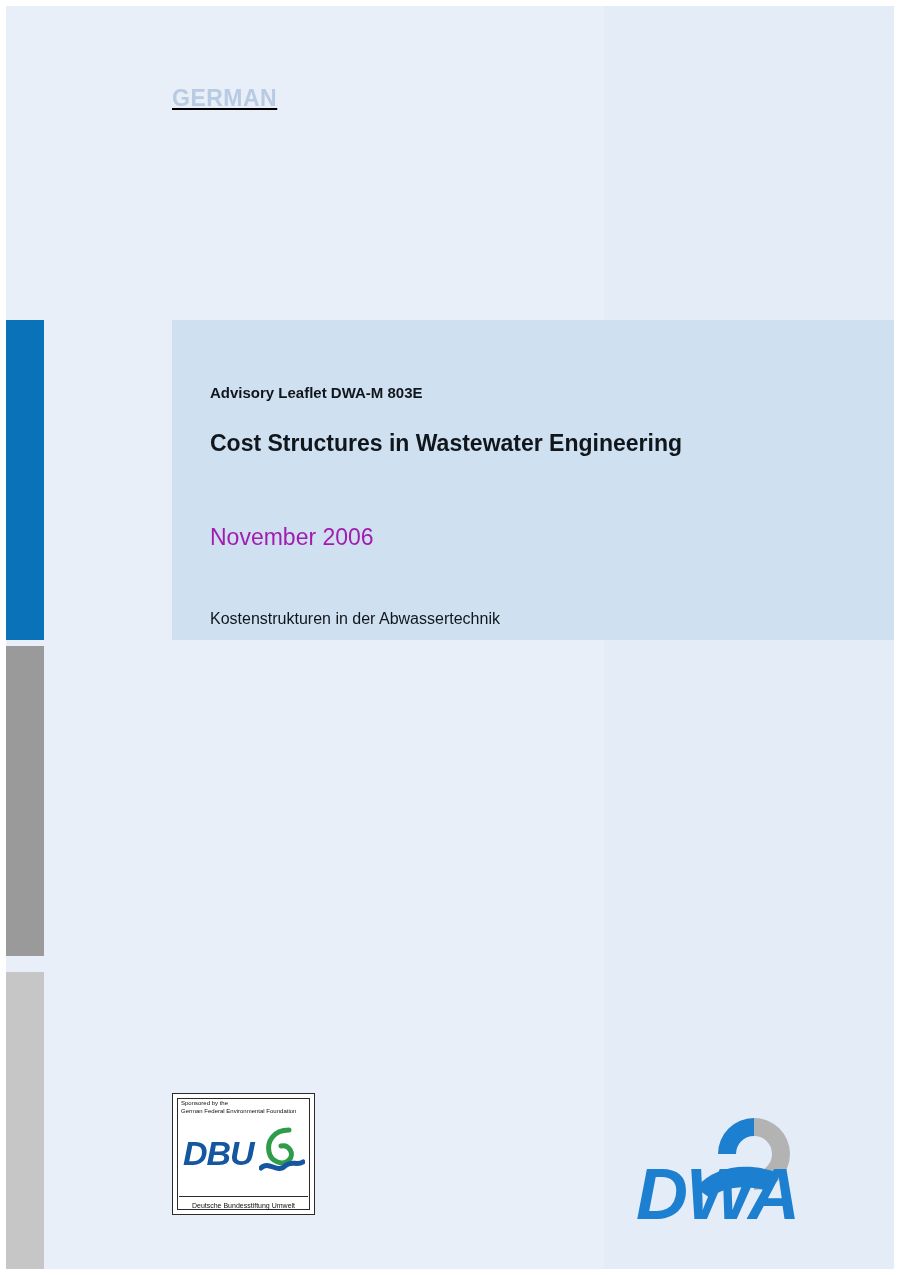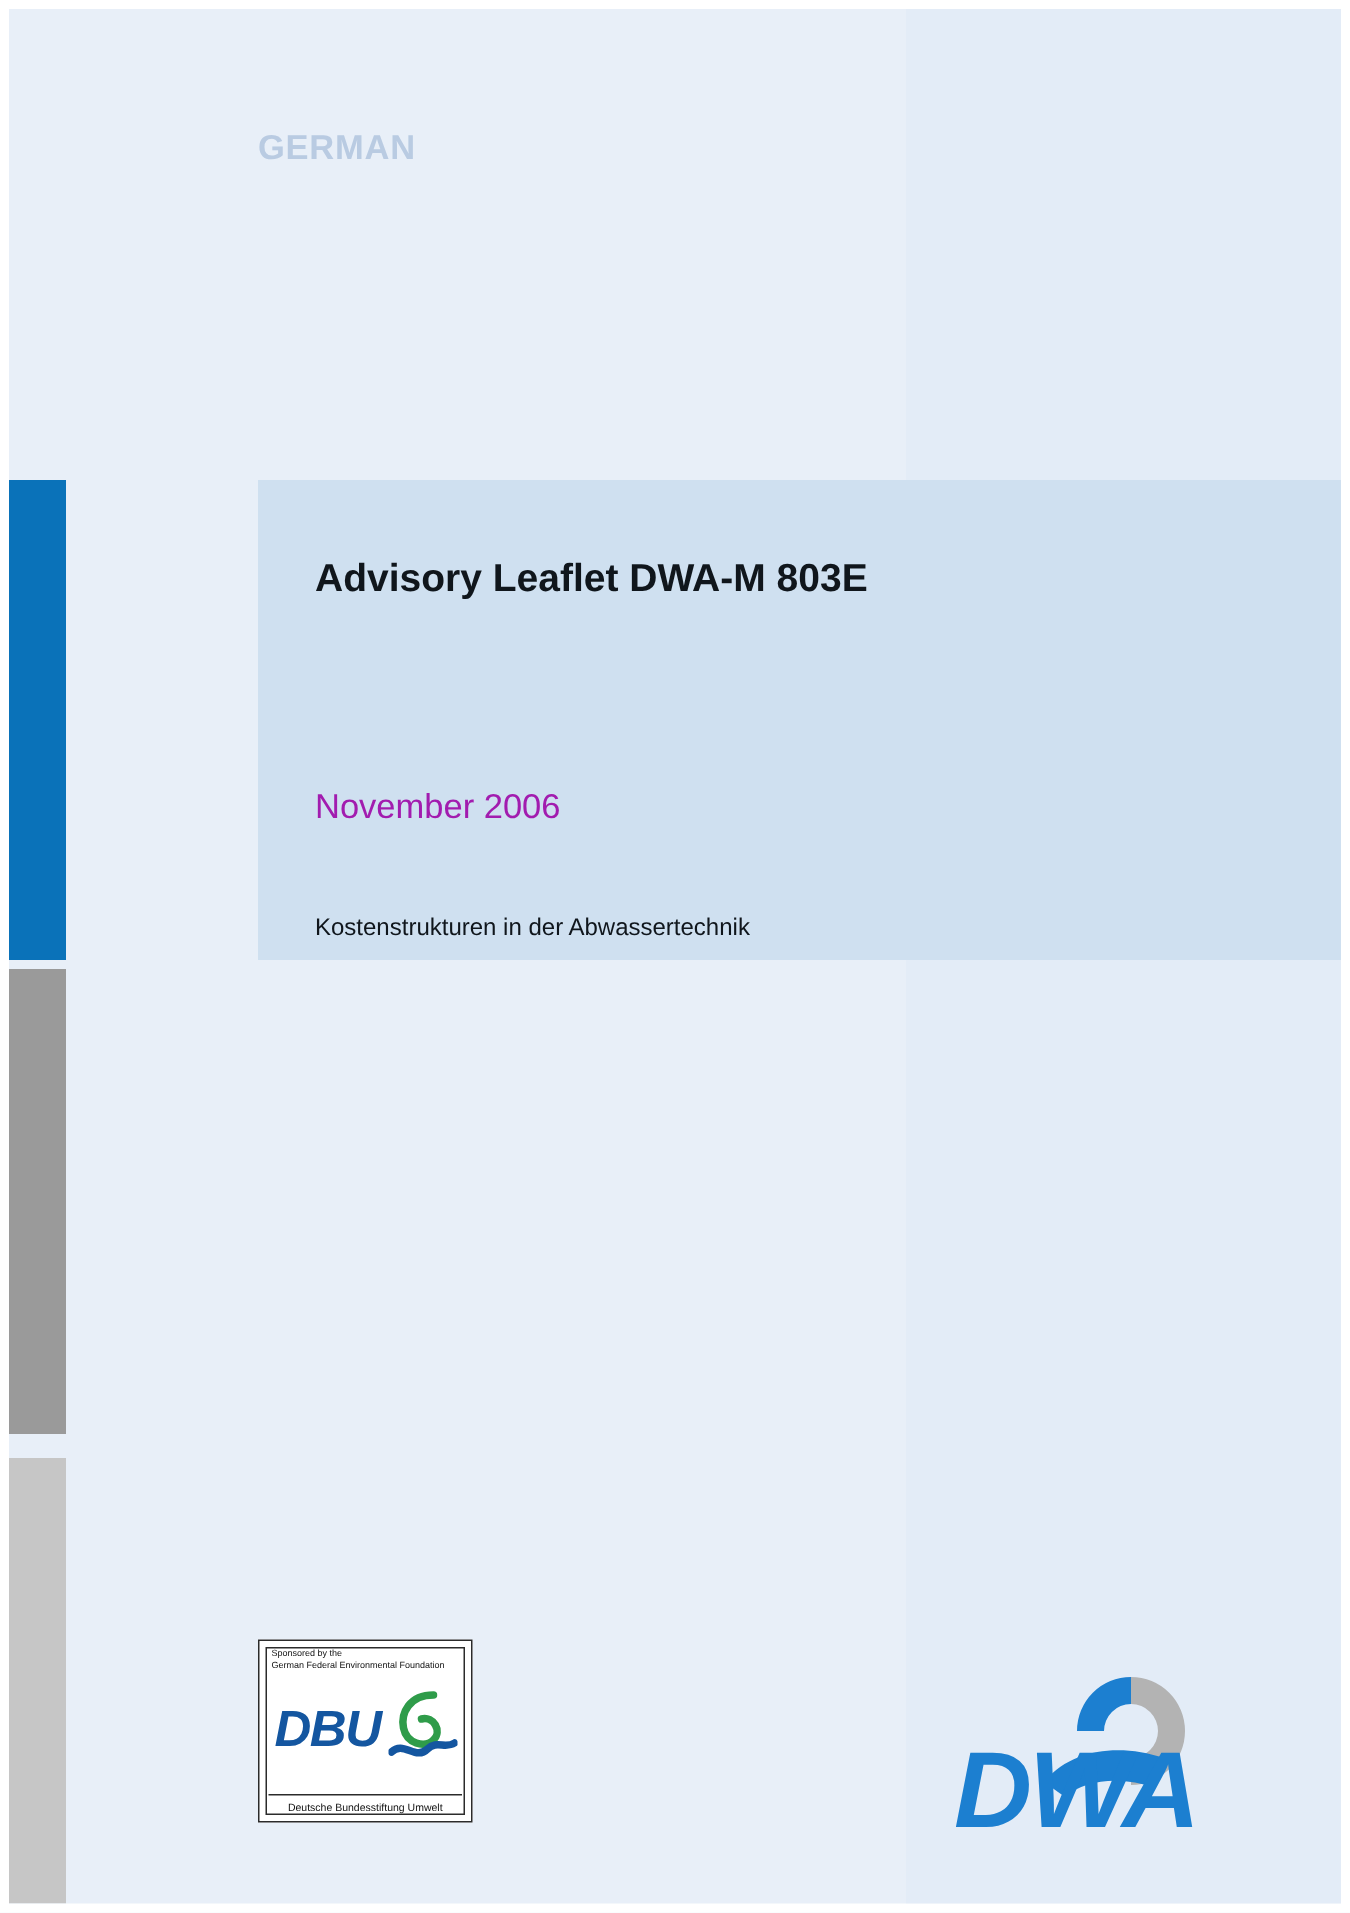--- a/index.html
+++ b/index.html
@@ -35,20 +35,21 @@
     width: 290px;
     height: 1263px;
     background: #e3ecf7;
   }
   
   .header {
     position: absolute;
     left: 166px;
     top: 80px;
     width: 700px;
+    text-decoration: underline;
   }
   .header-small {
     font-size: 23px;
     font-weight: bold;
     letter-spacing: 0.5px;
     color: #b9cbe2;
     margin: 0 0 2px 0;
     line-height: 1.1;
   }
   .header-big {
@@ -64,22 +65,22 @@
     position: absolute;
     left: 166px;
     top: 314px;
     width: 722px;
     height: 320px;
     background: #cfe0f0;
   }
   .title-line1 {
     position: absolute;
     left: 38px;
-    top: 50px;
-    font-size: 26px;
+    top: 64px;
+    font-size: 15px;
     font-weight: bold;
     color: #10161c;
     letter-spacing: 0px;
   }
   .title-line2 {
     position: absolute;
     left: 38px;
     top: 110px;
     font-size: 23px;
     font-weight: bold;
@@ -215,20 +216,21 @@
     <div class="header">
       <div class="header-small">GERMAN</div>
     </div>
 
     <div class="bar bar-blue"></div>
     <div class="bar bar-gray"></div>
     <div class="bar bar-lightgray"></div>
 
     <div class="title-panel">
       <div class="title-line1">Advisory Leaflet DWA-M 803E</div>
+      <div class="title-line2">Cost Structures in Wastewater Engineering</div>
       <div class="title-date">November 2006</div>
       <div class="title-german">Kostenstrukturen in der Abwassertechnik</div>
     </div>
 
     <div class="dbu">
       <div class="dbu-inner"></div>
       <div class="dbu-sponsor">
         <div>Sponsored by the</div>
         <div>German Federal Environmental Foundation</div>
       </div>

